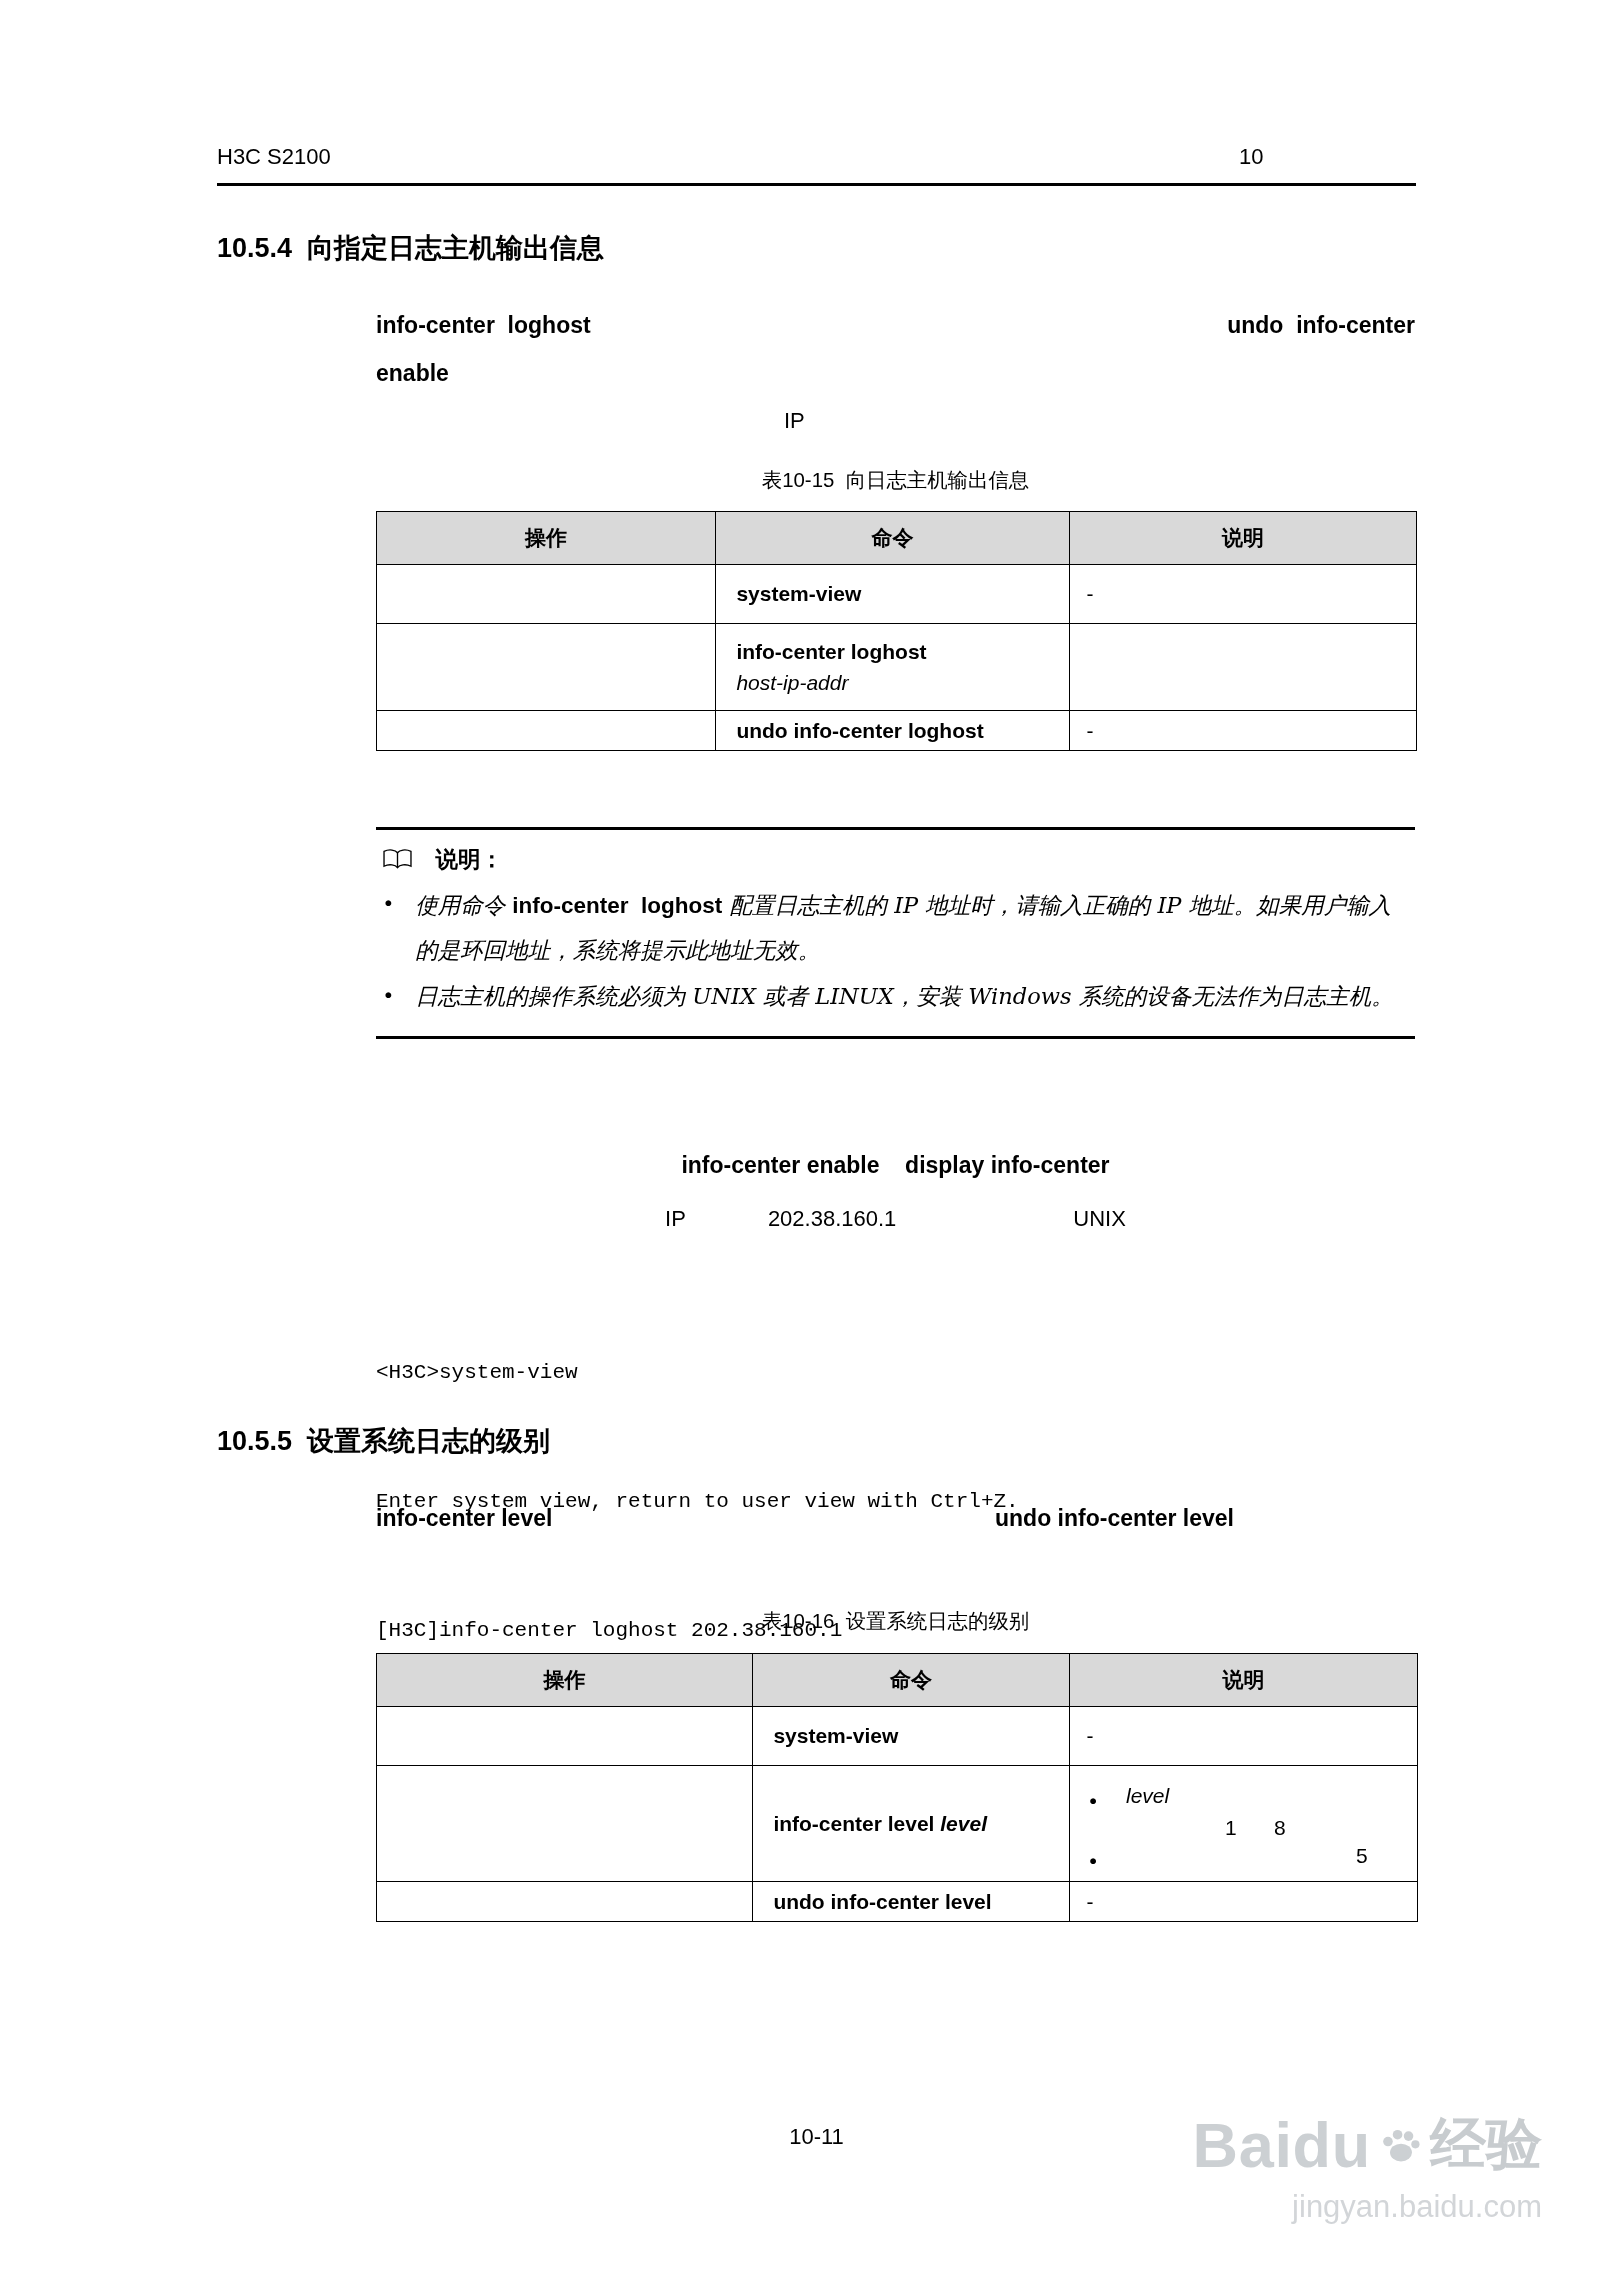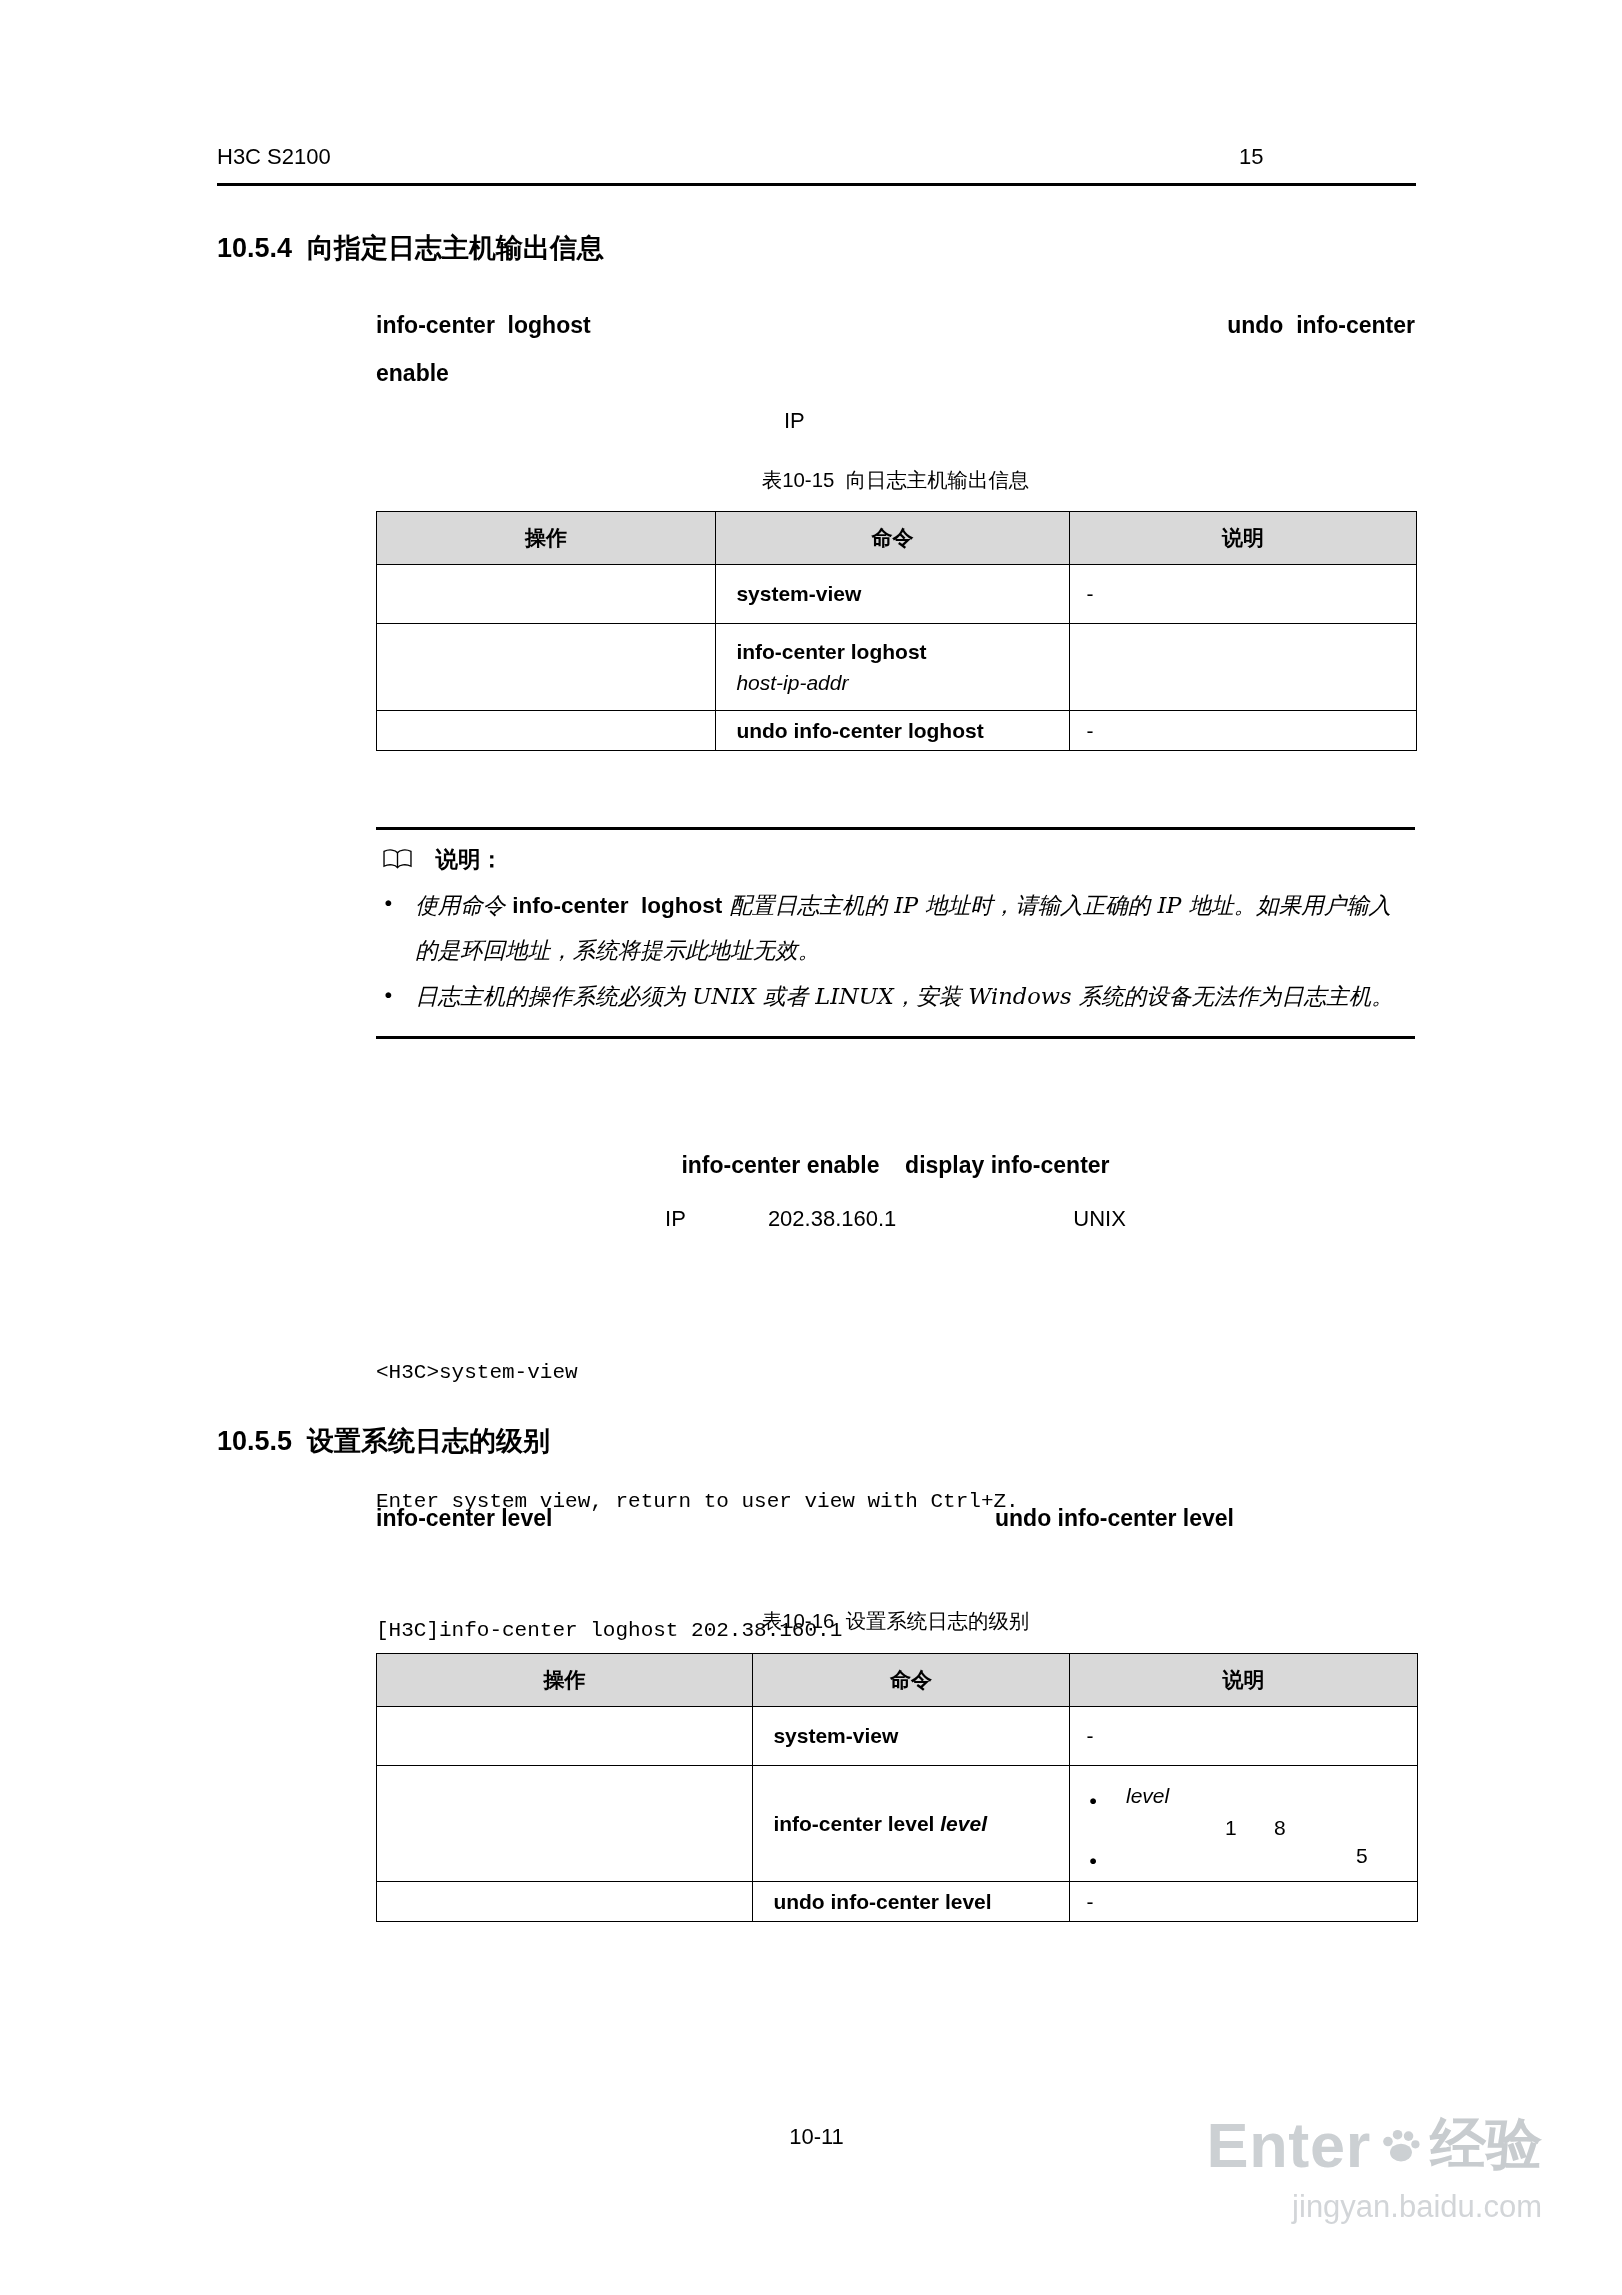--- a/index.html
+++ b/index.html
@@ -91,21 +91,21 @@
   .wm-baidu { font-size:63px; font-weight:700; color:#ccd0d3; letter-spacing:0.7px; }
   .wm-cn    { font-size:56px; font-weight:700; color:#c8cccf; }
   .wm-url   { font-size:31px; color:#d2d5d8; margin-top:5.5px; }
 </style>
 </head>
 <body>
 
 <div class="page">
 
   <span class="hdr-left">H3C S2100</span>
-  <span class="hdr-right">15</span>
+  <span class="hdr-right">10</span>
   <div class="hdr-rule"></div>
 
   <div class="h-sec" id="h1054">10.5.4  向指定日志主机输出信息</div>
 
   <div class="cmdrow1">
     <span class="pre">info-center  loghost</span>
     <span class="pre">undo  info-center</span>
   </div>
   <div class="cmd-loghost">enable</div>
   <div class="ip-solo">IP</div>
@@ -217,21 +217,21 @@
       <td class="cmd">undo info-center level</td>
       <td class="desc">-</td>
     </tr>
   </tbody>
     </table>
 
   <div class="footer">10-11</div>
 
   <div class="wm">
     <div class="wm-row">
-      <span class="wm-baidu">Enter</span>
+      <span class="wm-baidu">Baidu</span>
       <svg width="48" height="48" viewBox="0 0 70 70">
         <ellipse cx="35" cy="46" rx="16" ry="13" fill="#ccd0d3"></ellipse>
         <circle cx="16" cy="30" r="7" fill="#ccd0d3"></circle>
         <circle cx="30" cy="20" r="7" fill="#ccd0d3"></circle>
         <circle cx="46" cy="22" r="7" fill="#ccd0d3"></circle>
         <circle cx="56" cy="34" r="6" fill="#ccd0d3"></circle>
       </svg>
       <span class="wm-cn">经验</span>
     </div>
     <div class="wm-url">jingyan.baidu.com</div>

